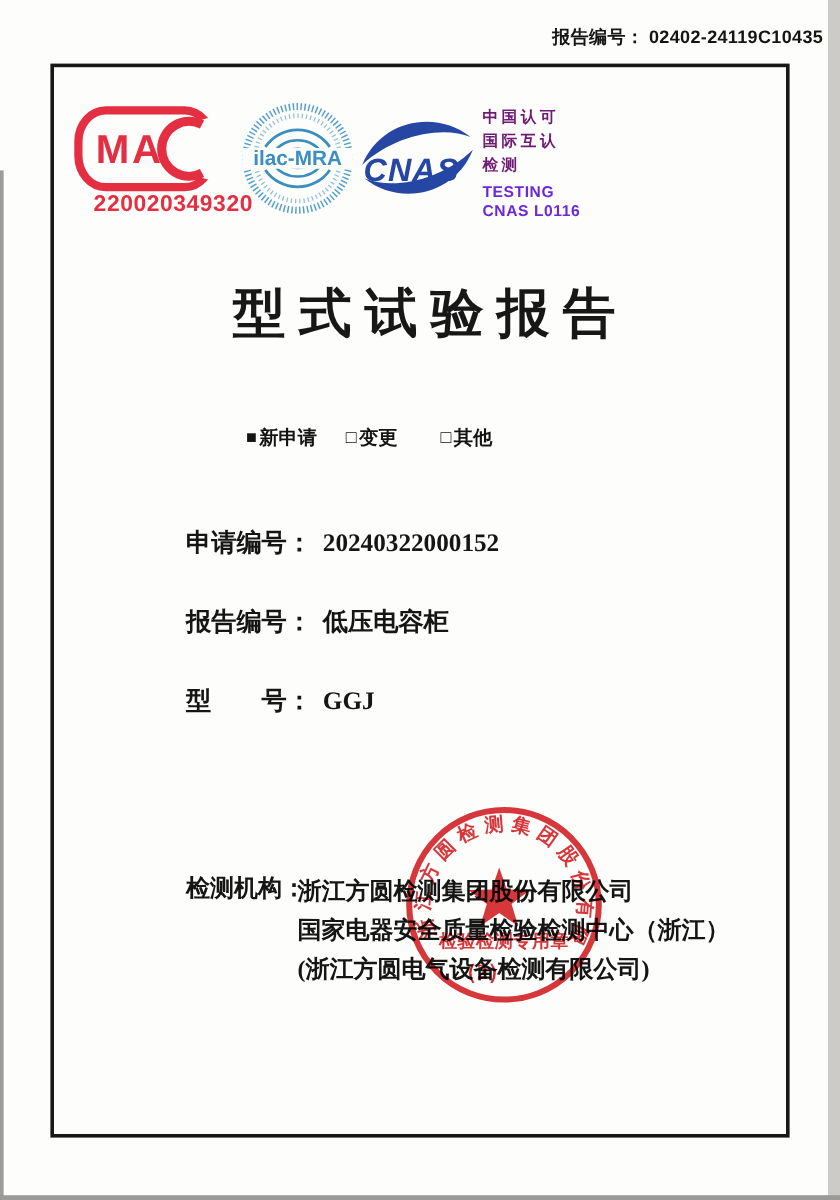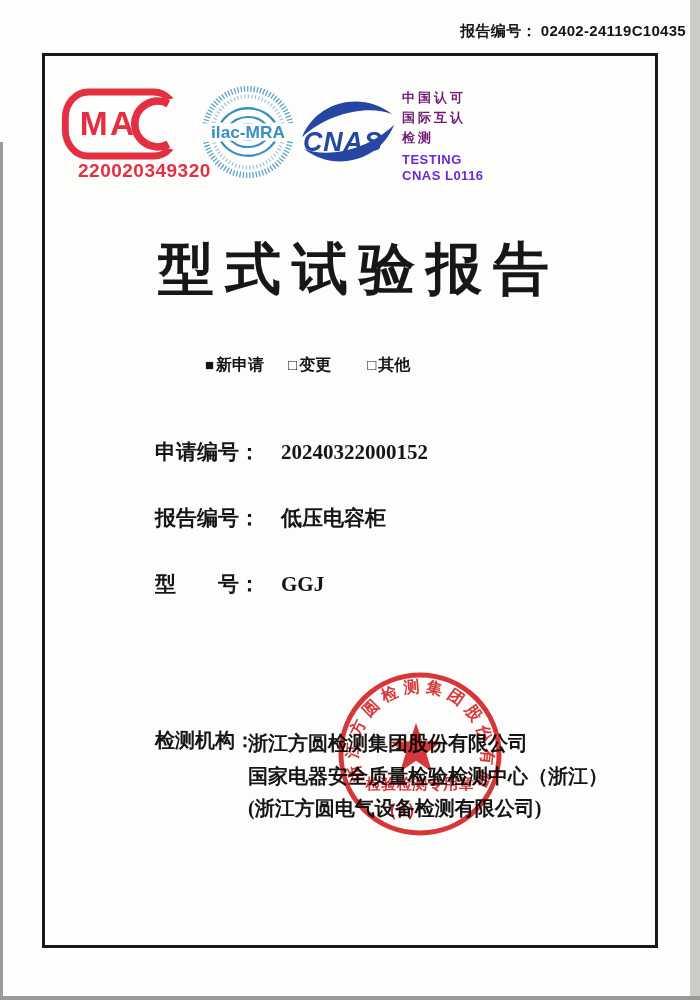--- a/index.html
+++ b/index.html
@@ -29,33 +29,33 @@
     color:#e42f42; letter-spacing:0.5px;margin-left:23px; }
   .ilac-box { left:200px; top:84px; width:96px; height:96px; }
   .cnas-box { left:300px; top:96px; width:96px; height:72px; }
   .cnas-text { left:402px; top:88px; width:110px; font-family:"Liberation Sans", sans-serif; }
   .cnas-text .cn { font-size:13px; font-weight:900; color:#701a75; letter-spacing:3px; line-height:20px; }
   .cnas-text .en { font-size:13px; font-weight:900; color:#6d28d9; letter-spacing:.5px; line-height:16px; }
   .cnas-text .en.first { margin-top:4px; }
 
   
   .doc-title { left:42px; top:232px; width:612px; text-align:center;
-    font-size:56px; font-weight:bold; letter-spacing:11px; padding-left:11px; color:#171717; }
+    font-size:44px; font-weight:bold; letter-spacing:11px; padding-left:11px; color:#171717; }
 
   
   .apply-row { left:205px; top:355px; display:flex; align-items:center;
     font-size:16px; font-weight:bold; color:#141414; white-space:nowrap; }
   .apply-row .opt { display:inline-flex; align-items:center; }
   .apply-row .opt + .opt { margin-left:24px; }
   .apply-row .opt.last { margin-left:36px; }
   .apply-row .cb { font-size:15px; margin-right:2px; }
 
   
   .field-row { left:155px; font-size:21px; font-weight:bold; white-space:nowrap; }
-  .field-row .val { margin-left:21px; }
+  .field-row .val { margin-left:9px; }
   .f1 { top:438px; } .f2 { top:504px; } .f3 { top:570px; }
 
   
   .agency-label { left:155px; top:727px; font-size:20px; font-weight:bold; white-space:nowrap;font-family:Liberation Serif, serif; }
   .agency-lines { left:248px; top:727px; font-size:20px; font-weight:bold; line-height:32.5px; white-space:nowrap; }
 
   
   .stamp { left:336px; top:668px; width:170px; height:170px; mix-blend-mode:multiply; opacity:.92; }
   .stamp-note { left:364px; top:798px; width:76px; text-align:center; font-size:18px;
     font-weight:bold; color:#d5262b; mix-blend-mode:multiply; }

